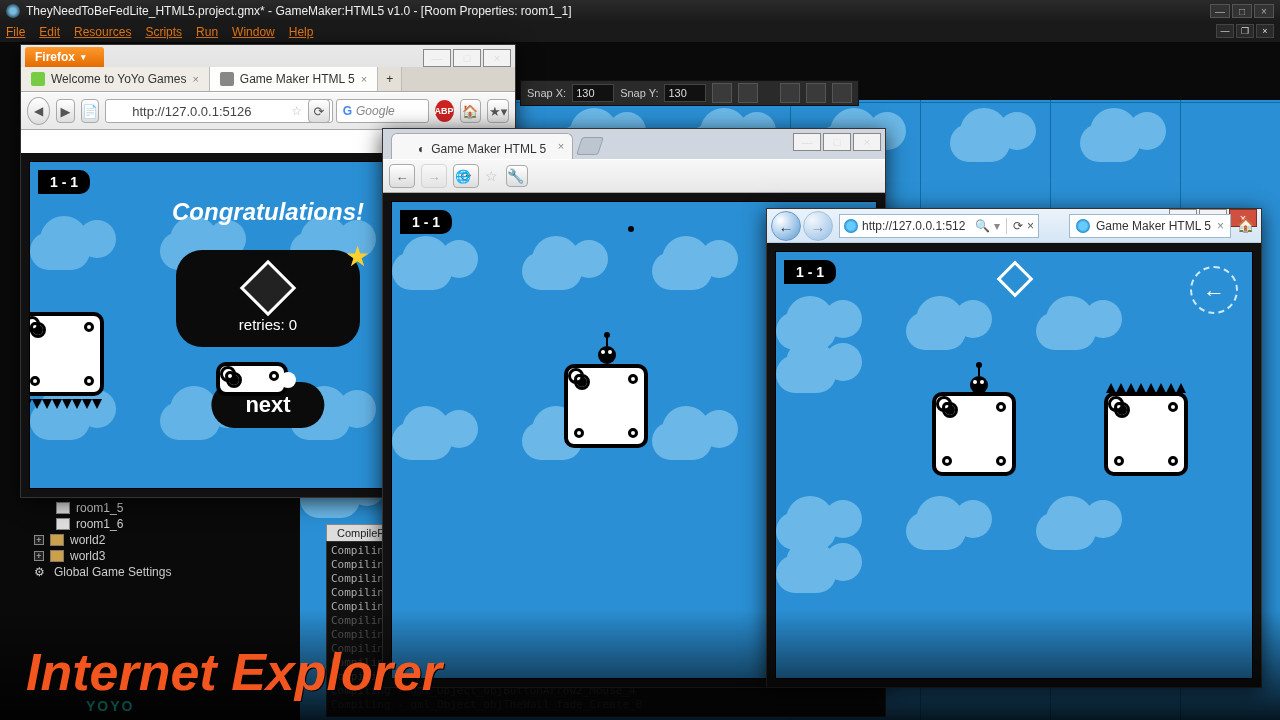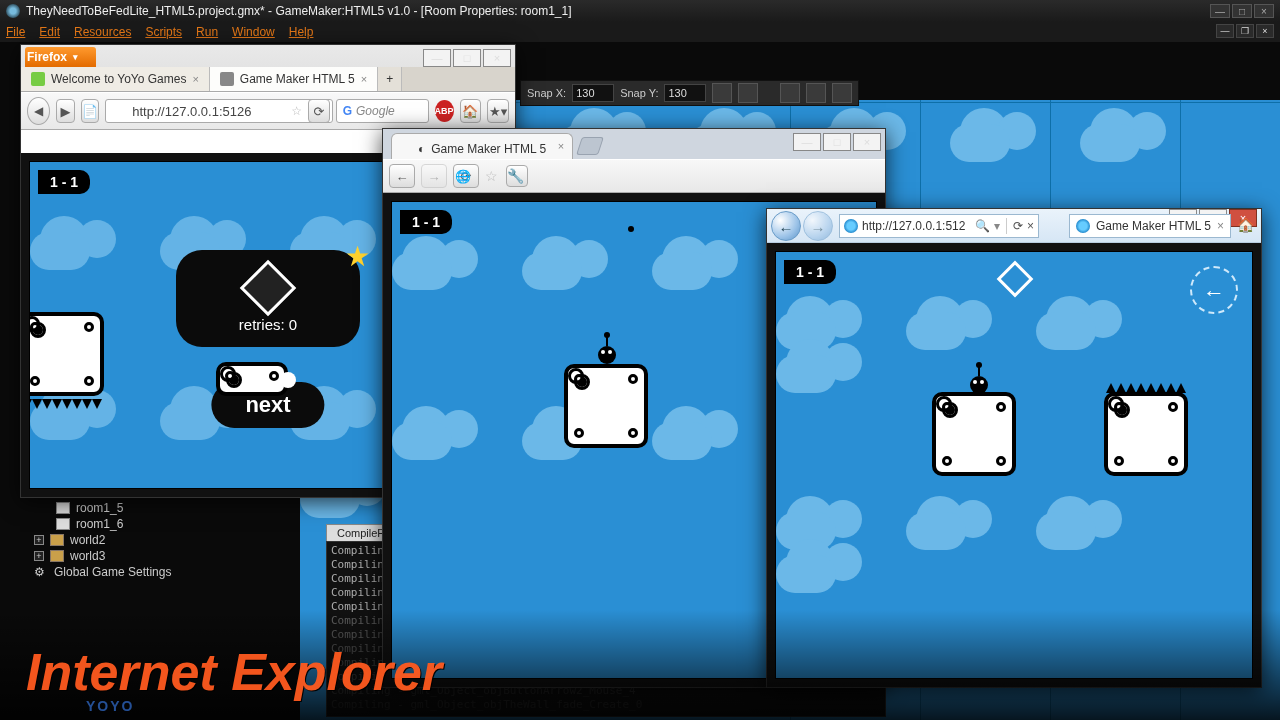--- a/index.html
+++ b/index.html
@@ -49,21 +49,21 @@
   .win { position:absolute; background:#fff; border:1px solid #333; box-shadow:0 4px 20px rgba(0,0,0,.7); }
   .win .chrome { background:linear-gradient(#e9e9e9,#d4d4d4); }
   .win .wctl { position:absolute; right:4px; top:4px; display:flex; gap:2px; }
   .win .wctl span { width:28px; height:18px; background:#f3f3f3; border:1px solid #888; font-size:11px; display:flex; align-items:center; justify-content:center; }
   .win .wctl .x { background:#d05040; color:#fff; border-color:#803020; }
   .addr { display:flex; align-items:center; gap:6px; padding:4px 6px; background:linear-gradient(#f8f8f8,#e8e8e8); border-top:1px solid #fff; border-bottom:1px solid #aaa; }
   .addr .btn { width:26px; height:24px; border:1px solid #aaa; border-radius:4px; background:linear-gradient(#fff,#ddd); display:flex; align-items:center; justify-content:center; font-size:13px; color:#555; }
   .addr input { flex:1; height:24px; border:1px solid #aaa; border-radius:3px; padding:0 24px 0 26px; font-size:13px; color:#444; }
   
   .ff { left:20px; top:44px; width:496px; height:454px; }
-  .ff .ffbtn { background:linear-gradient(#ff9a2e,#e36b00); color:#fff; font-weight:bold; font-size:12px; padding:3px 18px 3px 2px; border-radius:3px 3px 0 0; display:inline-flex; align-items:center; gap:6px; margin:2px 16px 0 4px; }
+  .ff .ffbtn { background:linear-gradient(#ff9a2e,#e36b00); color:#fff; font-weight:bold; font-size:12px; padding:3px 18px 3px 10px; border-radius:3px 3px 0 0; display:inline-flex; align-items:center; gap:6px; margin:2px 16px 0 4px; }
   .ff .ffbtn::after { content:"▾"; font-size:9px; }
   .ff .tabs { display:flex; background:#d8d4cc; border-bottom:1px solid #aaa; }
   .ff .tab { padding:5px 10px; font-size:12px; color:#333; border-right:1px solid #bbb; display:flex; align-items:center; gap:6px; background:#efece5; }
   .ff .tab.act { background:#fdfdfb; }
   .ff .tab .fav { width:14px; height:14px; background:#7c4; border-radius:2px; }
   .ff .tab .cx { color:#888; font-size:11px; }
   .ff .tab.plus { padding:4px 8px; background:#e4e0d8; }
   .ff .addr .round { width:28px; height:28px; border:1px solid #aaa; border-radius:50%; background:linear-gradient(#fff,#ddd); display:flex; align-items:center; justify-content:center; color:#555; }
   .ff .addr .g { width:110px; height:24px; border:1px solid #aaa; border-radius:3px; background:#fff; font-size:12px; color:#888; display:flex; align-items:center; padding:0 6px; gap:4px; }
   .ff .addr .g .glogo { font-weight:bold; }
@@ -109,21 +109,21 @@
   .spikes.up span   { border-bottom:10px solid #000; }
   .critter { position:absolute; width:20px; height:20px; }
   .critter .body { width:18px; height:18px; background:#000; border-radius:50%; position:absolute; top:4px; }
   .critter .ant  { width:2px; height:10px; background:#000; position:absolute; left:8px; top:-6px; }
   .critter .ant::after { content:""; position:absolute; top:-4px; left:-2px; width:6px; height:6px; background:#000; border-radius:50%; }
   .critter .eye { width:4px; height:4px; background:#fff; border-radius:50%; position:absolute; top:8px; }
   .diamond-out { position:absolute; width:26px; height:26px; transform:rotate(45deg); border:3px solid #fff; }
   .hintcircle { position:absolute; width:48px; height:48px; border:2px dashed #cfe9fb; border-radius:50%; display:flex; align-items:center; justify-content:center; color:#fff; font-size:22px; }
   
   .watermark { position:absolute; left:26px; bottom:18px; font-size:52px; font-style:italic; font-weight:bold; color:#ff5a1f; text-shadow:1px 1px 0 #000; opacity:.95; }
-  .yoyo { position:absolute; left:86px; bottom:6px; font-size:14px; font-weight:bold; color:#3b82f6; letter-spacing:2px; opacity:.6; }
+  .yoyo { position:absolute; left:86px; bottom:6px; font-size:14px; font-weight:bold; color:#0f766e; letter-spacing:2px; opacity:.6; }
   .fade { position:absolute; left:0; right:0; bottom:0; height:110px; background:linear-gradient(transparent, rgba(0,0,0,.85)); pointer-events:none; }
 </style>
 </head>
 <body>
 
 <div class="gm-titlebar">
   <span class="logo"></span>
   <span class="t">TheyNeedToBeFedLite_HTML5.project.gmx* - GameMaker:HTML5 v1.0 - [Room Properties: room1_1]</span>
   <div class="wc">
     <span>—</span>
@@ -248,20 +248,21 @@
       <span class="abp">ABP</span>
       <span class="btn">🏠</span>
       <span class="btn">★▾</span>
     </div>
   </div>
   <div class="gameframe" style="top:108px; bottom:0;">
     <div class="game">
       <div class="cloud-row" style="top:60px; opacity:.9"><span class="cloud"><span></span></span><span class="cloud"><span></span></span><span class="cloud"><span></span></span></div>
       <div class="cloud-row" style="top:230px; opacity:.9"><span class="cloud"><span></span></span><span class="cloud"><span></span></span><span class="cloud"><span></span></span></div>
       <div class="lvlbadge">1 - 1</div>
+      <div class="congrats">Congratulations!</div>
       <div class="panel">
         <div class="starico">★</div>
         <div class="diamond"></div>
         <div class="retries">retries: 0</div>
       </div>
       <div class="nextbtn">next</div>
 
       <div class="block" style="left:-10px; top:150px;">
         <span class="dot" style="left:6px; top:6px;"></span>
           <span class="dot" style="right:6px; top:6px;"></span>

